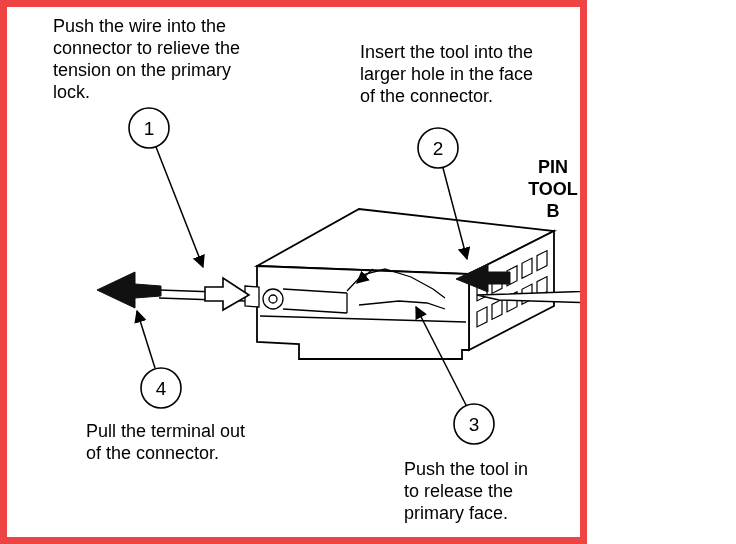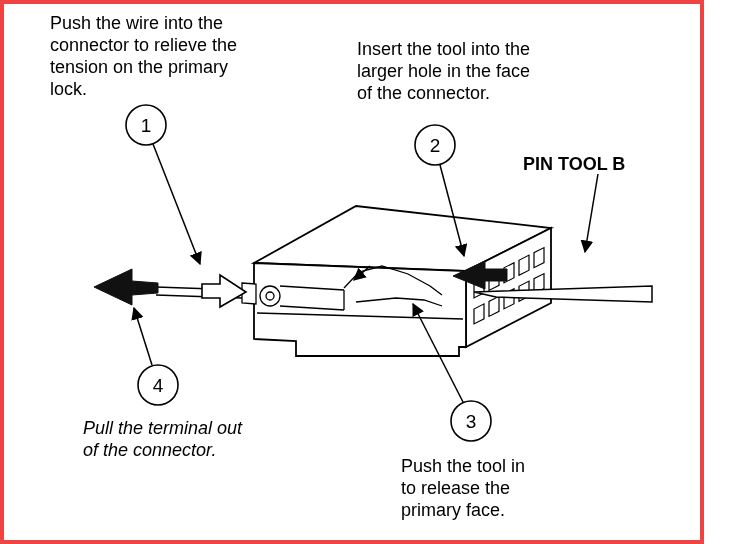--- a/index.html
+++ b/index.html
@@ -1,33 +1,33 @@
 <!DOCTYPE html>
 <html><head>
 <meta charset="utf-8">
 <style>
   html,body{margin:0;padding:0;background:#ffffff;}
   #figure{
     position:relative;
-    width:704px;height:544px;
+    width:587px;height:544px;
     box-sizing:border-box;
     background:#ffffff;
-    border:4px solid #ef4444;
+    border:7px solid #ef4444;
     font-family:"Liberation Sans", sans-serif;
     overflow:hidden;
   }
   .caption{
     position:absolute;
     font-size:18px;
     line-height:22px;
     color:#000;
     white-space:pre-line;
     letter-spacing:0;
   }
-  .caption.bold{font-weight:bold;}
+  .caption.bold{font-weight:bold;text-align:center;}
   #art{position:absolute;left:0;top:0;}
   svg text.num{
     font-family:"Liberation Sans", sans-serif;
     font-size:19px;
     fill:#000;
   }
 </style>
 </head>
 <body>
 
@@ -36,21 +36,21 @@
   <div class="caption" style="left:46px;top:8px;">Push the wire into the
 connector to relieve the
 tension on the primary
 lock.</div>
   <div class="caption" style="left:353px;top:34px;">Insert the tool into the
 larger hole in the face
 of the connector.</div>
   <div class="caption" style="left:397px;top:451px;">Push the tool in
 to release the
 primary face.</div>
-  <div class="caption" style="left:79px;top:413px;font-style:italic;">Pull the terminal out
+  <div class="caption" style="left:79px;top:413px;">Pull the terminal out
 of the connector.</div>
   <div class="caption bold" style="left:519px;top:149px;">PIN TOOL B</div>
 
   <svg id="art" width="736" height="544" viewBox="0 0 736 544">
     <defs>
       <marker id="arrow" viewBox="0 0 10 10" refX="9" refY="5" markerWidth="8.5" markerHeight="8.5" orient="auto-start-reverse">
         <path d="M0,0 L10,5 L0,10 z" fill="#000"></path>
       </marker>
     </defs>
 

